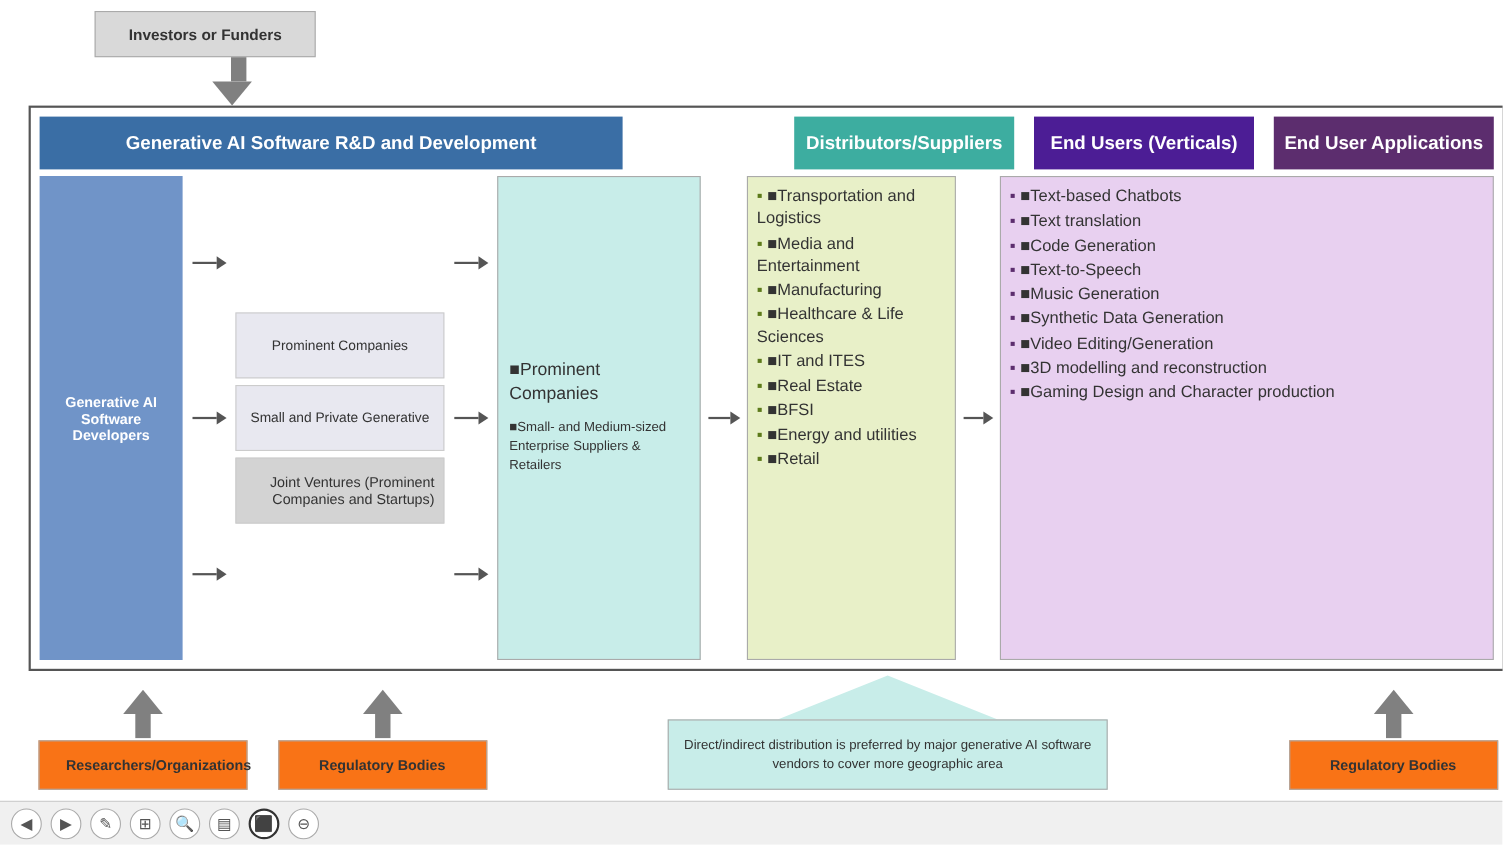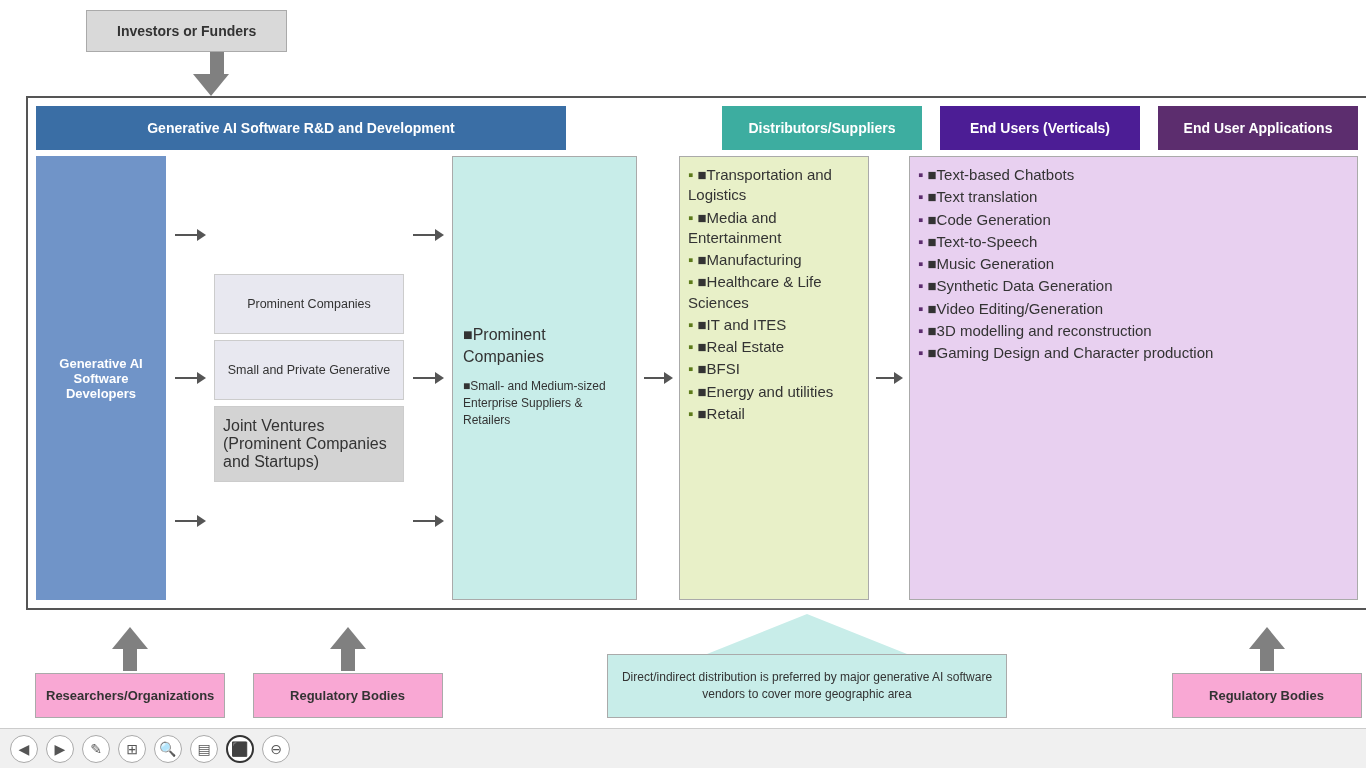--- a/index.html
+++ b/index.html
@@ -70,21 +70,21 @@
       display: flex;
       gap: 6px;
       margin-bottom: 6px;
     }
 
     .header-cell {
       display: flex;
       align-items: center;
       justify-content: center;
       text-align: center;
-      font-size: 14px;
+      font-size: 17px;
       font-weight: bold;
       color: #fff;
       padding: 14px 8px;
     }
 
     .h-genai {
       background: #3a6ea5;
       flex: 0 0 530px;
     }
     .h-dist {
@@ -267,23 +267,23 @@
 
     .arrow-up-head {
       width: 0;
       height: 0;
       border-left: 18px solid transparent;
       border-right: 18px solid transparent;
       border-bottom: 22px solid #808080;
     }
 
     .bottom-label-box {
-      background: #f9a8d4;
-      border: 1px solid #aaa;
-      padding: 14px 10px;
+      background: #f97316;
+      border: 1px solid #aaa;
+      padding: 14px 24px;
       text-align: center;
       font-size: 13px;
       font-weight: bold;
       color: #333;
     }
 
     
     .center-bottom-box {
       background: #c8ede9;
       border: 1px solid #aaa;
@@ -423,21 +423,21 @@
       </div>
 
       <div class="col-companies">
         <div class="company-box">
           <span>Prominent Companies</span>
         </div>
         <div class="company-box">
           <span>Small and Private Generative</span>
         </div>
         <div class="company-box jv-box">
-          <span style="font-size:16px; text-align:left;">Joint Ventures (Prominent Companies and Startups)</span>
+          <span style="font-size:13px; text-align:right;">Joint Ventures (Prominent Companies and Startups)</span>
         </div>
       </div>
 
       <div style="display:flex; flex-direction:column; justify-content:space-around; padding: 8px 0; width:36px;">
         <div class="arrow-right-container">
           <div class="arrow-right">
             <div class="arrow-right-line" style="width:22px;"></div>
             <div class="arrow-right-head"></div>
           </div>
         </div>

